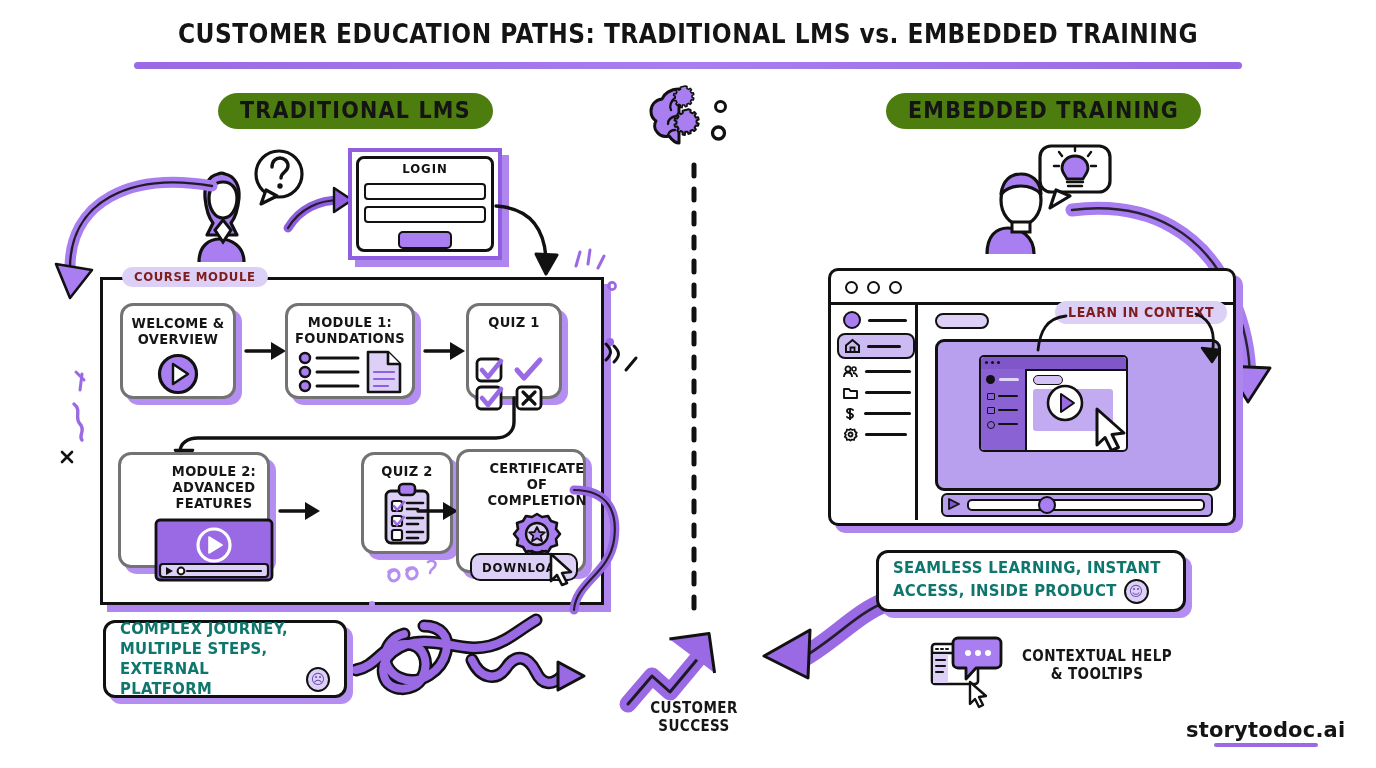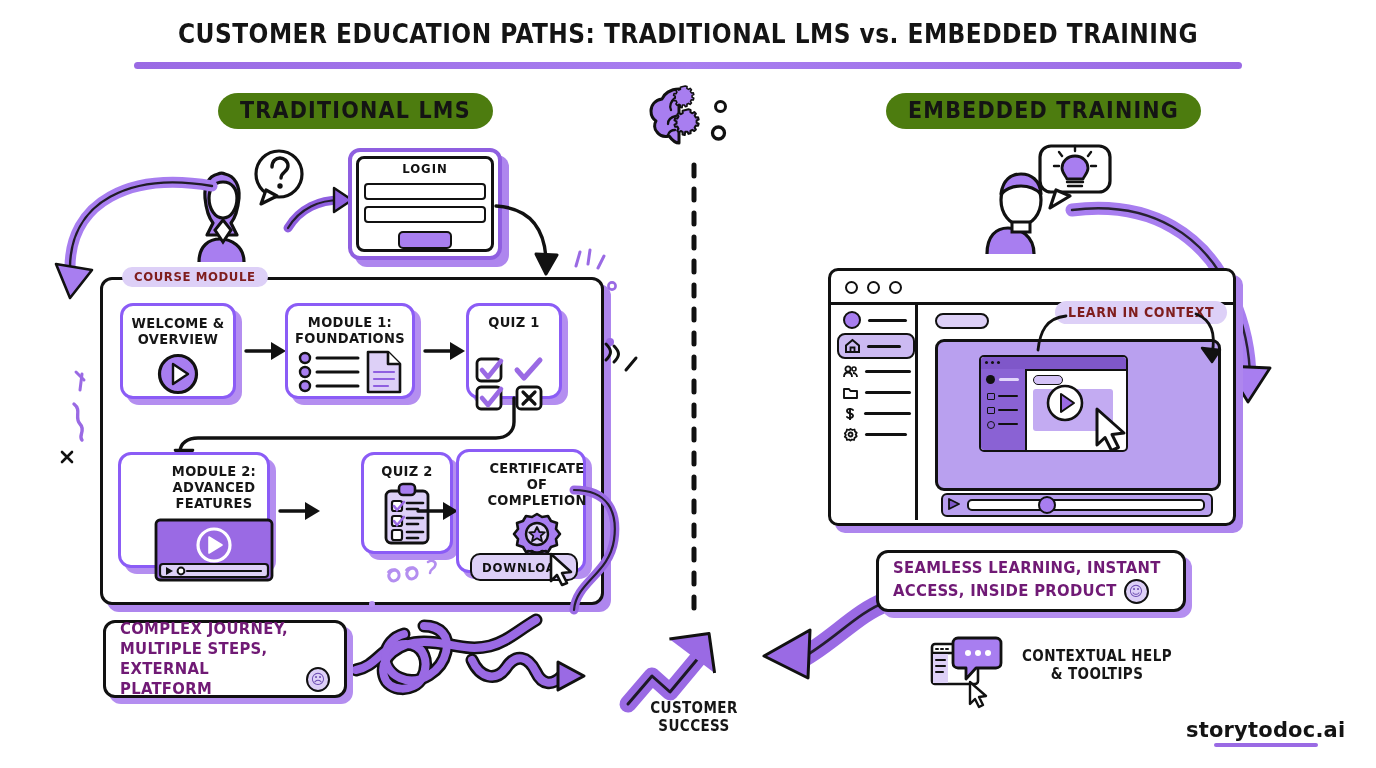--- a/index.html
+++ b/index.html
@@ -32,43 +32,43 @@
   .col-head{
     font-size:23px;font-weight:700;letter-spacing:1.2px;color:#141414;
     font-family:"DejaVu Sans Condensed","Liberation Sans Narrow","Liberation Sans",sans-serif;
     padding:4px 22px 6px;
     background:#4d7c0f;border-radius:20px/18px;
     white-space:nowrap;
   }
 
   
   .panel{
-    background:#fff;border:3px solid #111;border-radius:12px;
+    background:#fff;border:3px solid #111;border-radius:0;
     box-shadow:7px 7px 0 0 #ae86ee;
   }
   .box{
-    background:#fff;border:3px solid #8b5cf6;border-radius:13px;
+    background:#fff;border:3px solid #737373;border-radius:13px;
     box-shadow:6px 6px 0 0 #b48ef0;
     display:flex;flex-direction:column;align-items:center;
     justify-content:flex-start;
     box-sizing:border-box;
   }
   .box-label{
     font-size:14.5px;font-weight:700;line-height:1.12;text-align:center;
     letter-spacing:.3px;color:#161616;
     font-family:"DejaVu Sans Condensed","Liberation Sans Narrow","Liberation Sans",sans-serif;
   }
   .callout{
     background:#fff;border:3px solid #111;border-radius:12px;
     box-shadow:6px 6px 0 0 #b48ef0;
     display:flex;align-items:center;
     box-sizing:border-box;padding:9px 14px;
   }
   .callout-text{
-    font-size:16.5px;font-weight:700;line-height:1.22;letter-spacing:.3px;color:#701a75;
+    font-size:16.5px;font-weight:700;line-height:1.22;letter-spacing:.3px;color:#0f766e;
     font-family:"DejaVu Sans Condensed","Liberation Sans Narrow","Liberation Sans",sans-serif;
   }
   .tag{
     background:#ddd0f7;border-radius:14px;padding:2px 12px 3px;
     font-size:13px;font-weight:700;letter-spacing:.6px;color:#7f1d1d;
     font-family:"DejaVu Sans Condensed","Liberation Sans Narrow","Liberation Sans",sans-serif;
     white-space:nowrap;
   }
   .small-cap{
     font-size:15px;font-weight:700;letter-spacing:.4px;line-height:1.18;

